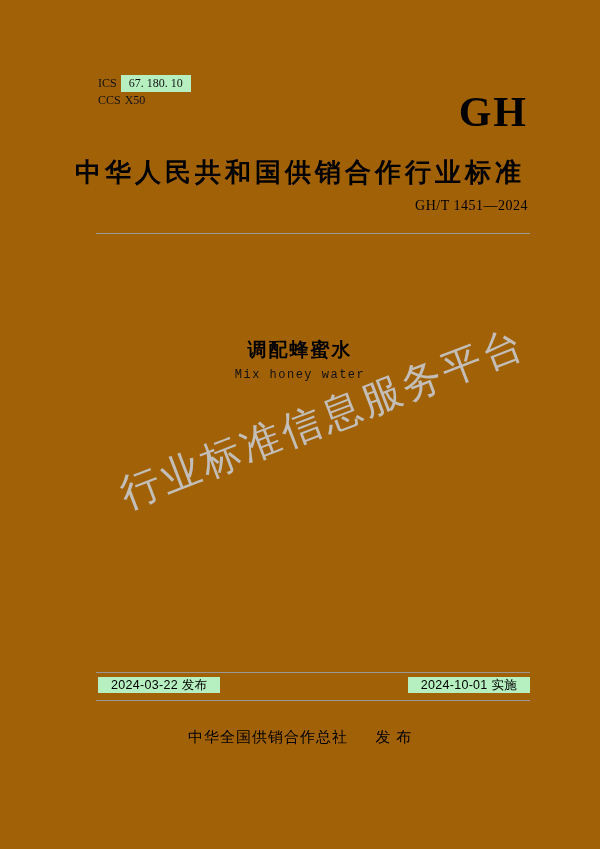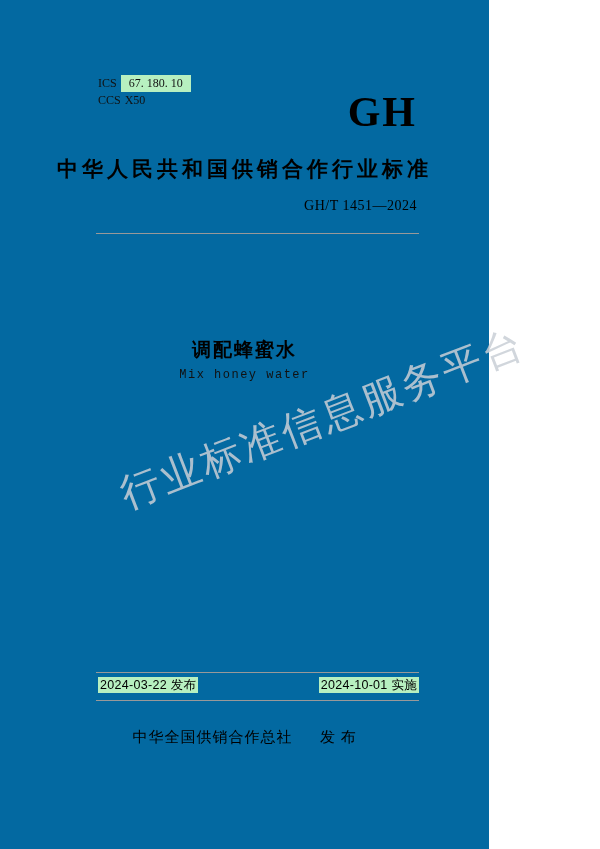--- a/index.html
+++ b/index.html
@@ -12,23 +12,23 @@
     height: 849px;
     position: relative;
     font-family: "Liberation Sans", sans-serif;
     color: #000;
     overflow: hidden;
   }
 
   .page {
     position: absolute;
     left: 0; top: 0;
-    width: 489px;
+    width: 600px;
     height: 849px;
-    background: #0369a1;
+    background: #a16207;
   }
 
   
   .codes {
     position: absolute;
     left: 98px;
     top: 75px;
     font-size: 11px;
     line-height: 17px;
     letter-spacing: 0px;
@@ -68,21 +68,21 @@
 
   
   .std-title {
     position: absolute;
     left: 0;
     right: 0;
     top: 155px;
     text-align: center;
     font-family: "Liberation Sans", sans-serif;
     font-weight: bold;
-    font-size: 21px;
+    font-size: 26px;
     letter-spacing: 4px;
     color: #000;
   }
 
   .std-number {
     position: absolute;
     right: 72px;
     top: 198px;
     font-family: "Liberation Serif", serif;
     font-size: 14px;
@@ -160,21 +160,21 @@
   .date-right {
     position: absolute;
     right: 70px;
     top: 677px;
     font-family: "Liberation Sans", sans-serif;
     font-size: 12.5px;
     letter-spacing: 0.3px;
   }
   .date-hl {
     background: #b7f0c0;
-    padding: 1px 2px;
+    padding: 1px 13px;
   }
   .rule-bottom2 {
     position: absolute;
     left: 96px;
     right: 70px;
     top: 700px;
     height: 1px;
     background: #999;
   }
 

